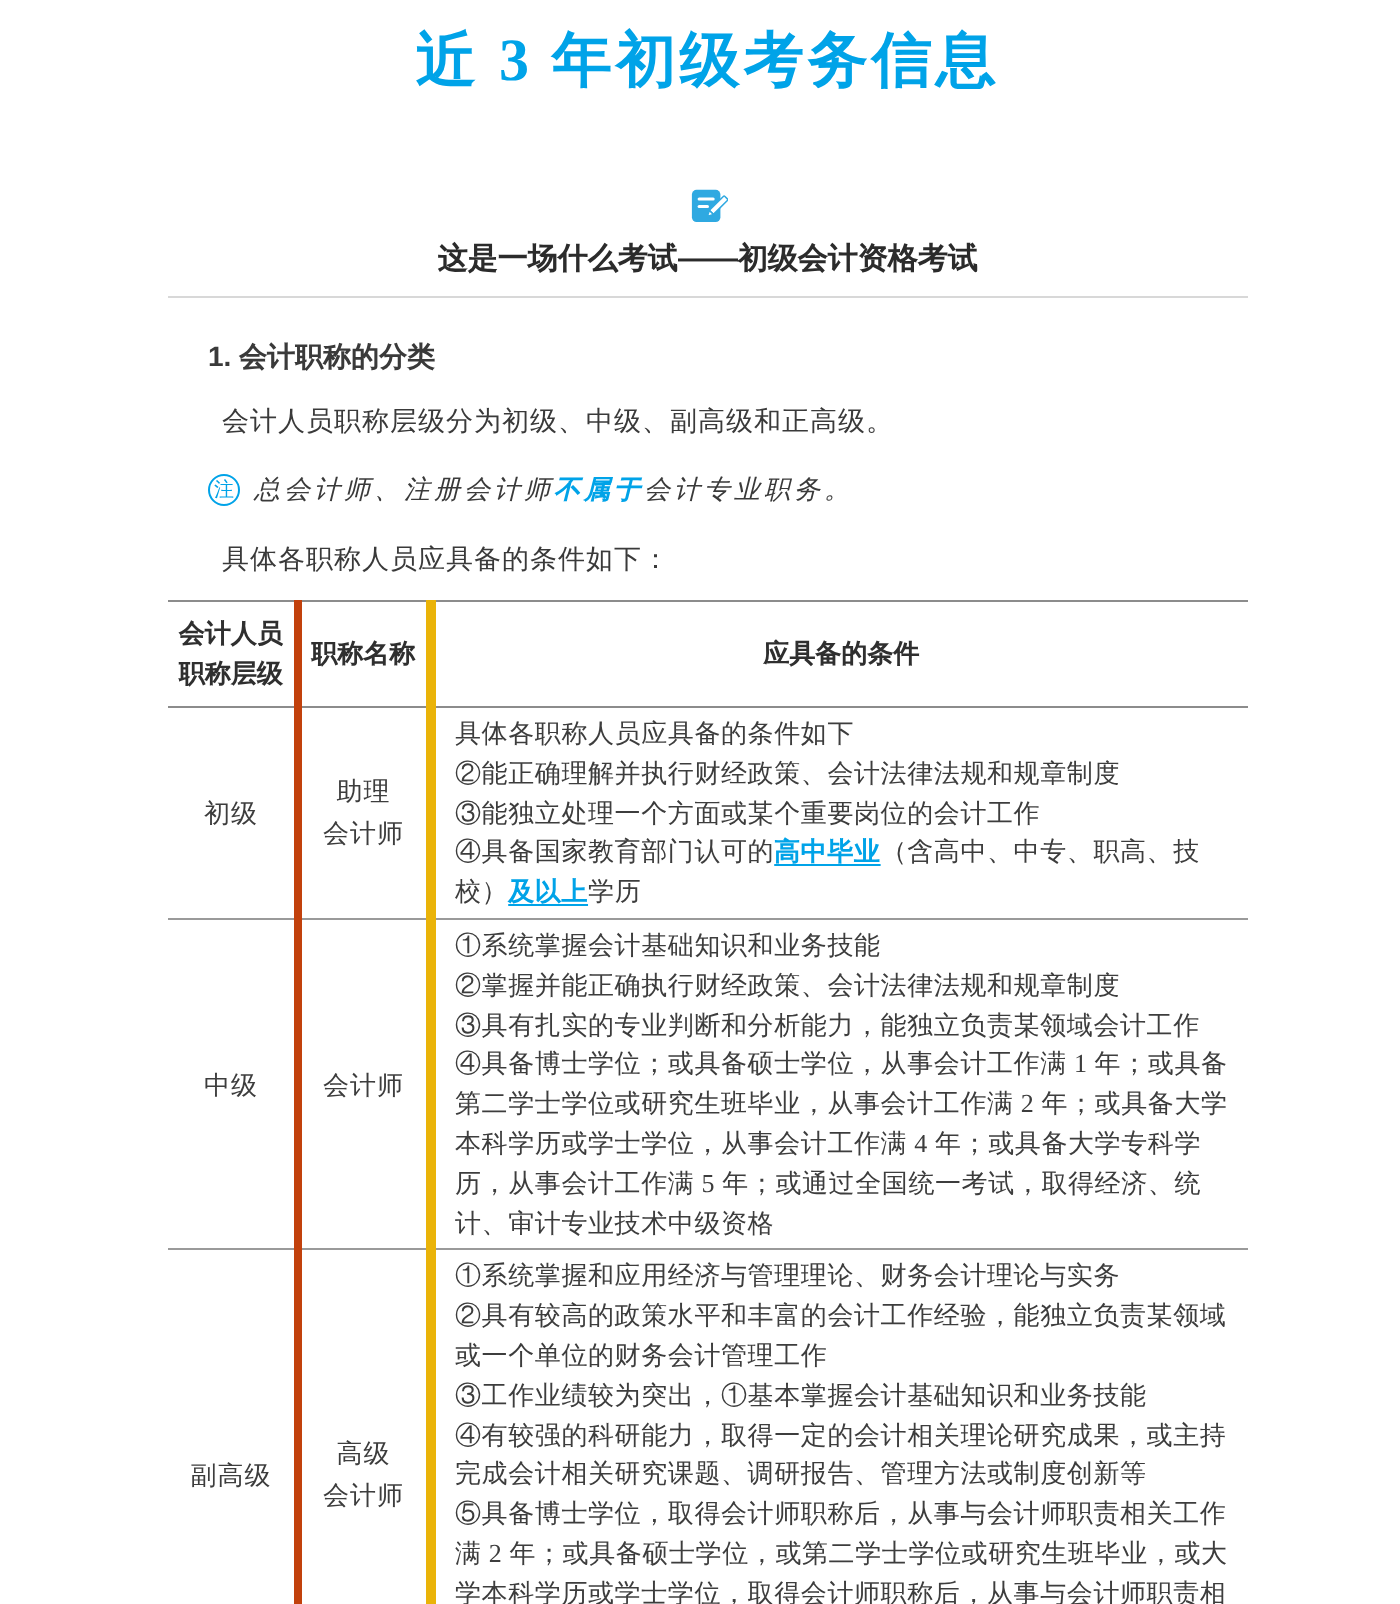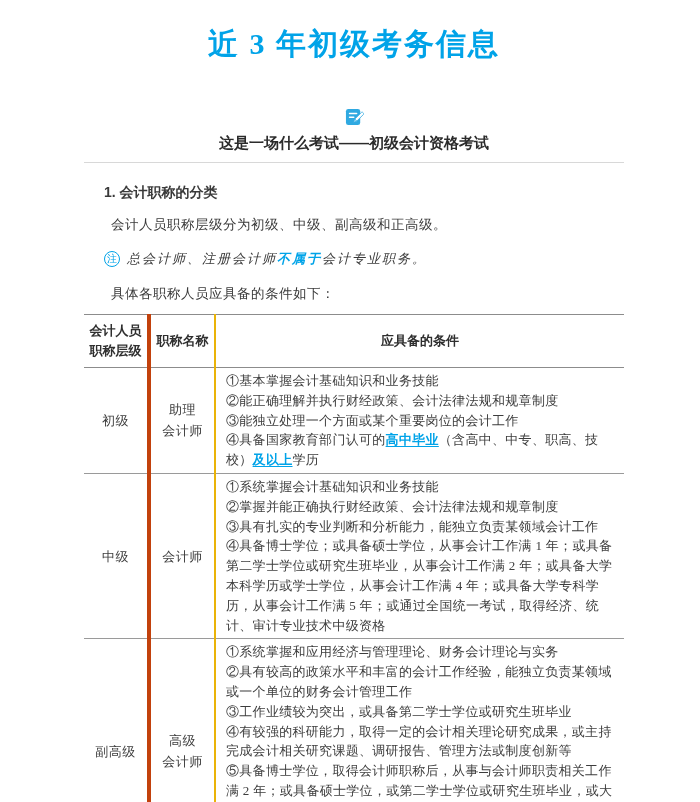--- a/index.html
+++ b/index.html
@@ -5,21 +5,21 @@
   * { box-sizing: border-box; margin: 0; padding: 0; }
   html, body { width: 700px; height: 802px; background: #fff; overflow: hidden; }
   body {
     font-family: "Liberation Serif", "DejaVu Serif", serif;
     color: #333;
   }
   .page { width: 700px; height: 802px; padding: 0 76px 0 84px; }
 
   
   .page-title {
-    margin-top: 24px;
+    margin-top: 10px;
     text-align: center;
     font-family: "Liberation Serif", "DejaVu Serif", serif;
     font-weight: bold;
     font-size: 30px;
     letter-spacing: 2px;
     color: #00a3e8;
   }
 
   
   .section-header {
@@ -112,21 +112,21 @@
     line-height: 20px;
     white-space: pre-line;
     border-bottom: 1px solid #8c8c8c;
   }
   .cond-table td {
     vertical-align: middle;
     padding: 3px 0;
   }
   .cond-table tbody tr + tr td { border-top: 1px solid #9a9a9a; }
   .cond-table th:nth-child(1), .cond-table td:nth-child(1) { width: 65px; border-right: 4px solid #c2410c; }
-  .cond-table th:nth-child(2), .cond-table td:nth-child(2) { width: 66px; border-right: 2px solid #eab308; }
+  .cond-table th:nth-child(2), .cond-table td:nth-child(2) { width: 66px; border-right: 5px solid #eab308; }
   .cell-center {
     text-align: center;
     white-space: pre-line;
     line-height: 21px;
     letter-spacing: 0.5px;
   }
   .cell-cond { padding-left: 10px !important; padding-right: 7px !important; }
   .cond-line { line-height: 19.8px; letter-spacing: 0.3px; }
   .cond-line .hl { text-decoration: underline; text-underline-offset: 2px; }
 </style>
@@ -172,21 +172,21 @@
         <th>职称名称</th>
         <th>应具备的条件</th>
       </tr>
     </thead>
     <tbody>
       <tr>
         <td class="cell-center">初级</td>
         <td class="cell-center">助理
 会计师</td>
         <td class="cell-cond">
-            <div class="cond-line"><span>①基本掌握会计基础知识和业务技能</span></div>
+            <div class="cond-line"><span>具体各职称人员应具备的条件如下</span></div>
             <div class="cond-line"><span>②能正确理解并执行财经政策、会计法律法规和规章制度</span></div>
             <div class="cond-line"><span>③能独立处理一个方面或某个重要岗位的会计工作</span></div>
             <div class="cond-line"><span>④具备国家教育部门认可的</span><span class="hl">高中毕业</span><span>（含高中、中专、职高、技校）</span><span class="hl">及以上</span><span>学历</span></div>
           </td>
       </tr>
       <tr>
         <td class="cell-center">中级</td>
         <td class="cell-center">会计师</td>
         <td class="cell-cond">
             <div class="cond-line"><span>①系统掌握会计基础知识和业务技能</span></div>
@@ -195,21 +195,21 @@
             <div class="cond-line"><span>④具备博士学位；或具备硕士学位，从事会计工作满 1 年；或具备第二学士学位或研究生班毕业，从事会计工作满 2 年；或具备大学本科学历或学士学位，从事会计工作满 4 年；或具备大学专科学历，从事会计工作满 5 年；或通过全国统一考试，取得经济、统计、审计专业技术中级资格</span></div>
           </td>
       </tr>
       <tr>
         <td class="cell-center">副高级</td>
         <td class="cell-center">高级
 会计师</td>
         <td class="cell-cond">
             <div class="cond-line"><span>①系统掌握和应用经济与管理理论、财务会计理论与实务</span></div>
             <div class="cond-line"><span>②具有较高的政策水平和丰富的会计工作经验，能独立负责某领域或一个单位的财务会计管理工作</span></div>
-            <div class="cond-line"><span>③工作业绩较为突出，或具备第二学士学位或研究生班毕业</span></div>
+            <div class="cond-line"><span>③工作业绩较为突出，①基本掌握会计基础知识和业务技能</span></div>
             <div class="cond-line"><span>④有较强的科研能力，取得一定的会计相关理论研究成果，或主持完成会计相关研究课题、调研报告、管理方法或制度创新等</span></div>
             <div class="cond-line"><span>⑤具备博士学位，取得会计师职称后，从事与会计师职责相关工作满 2 年；或具备硕士学位，或第二学士学位或研究生班毕业，或大学本科学历或学士学位，取得会计师职称后，从事与会计师职责相关工作满 5 年；或具备大学专科学历，取得会计师职称后，从事与会计师职责相关工作满 10 年</span></div>
           </td>
       </tr>
     </tbody>
   </table>
 
 </div>
 
 </body></html>

